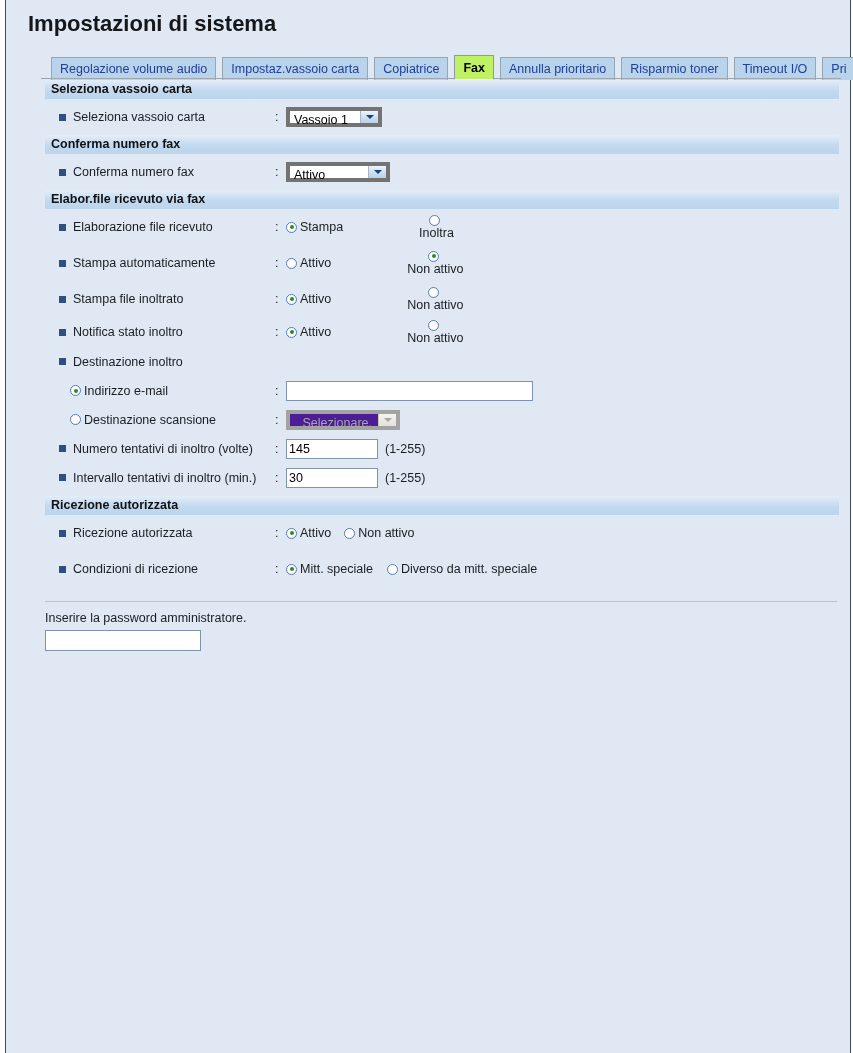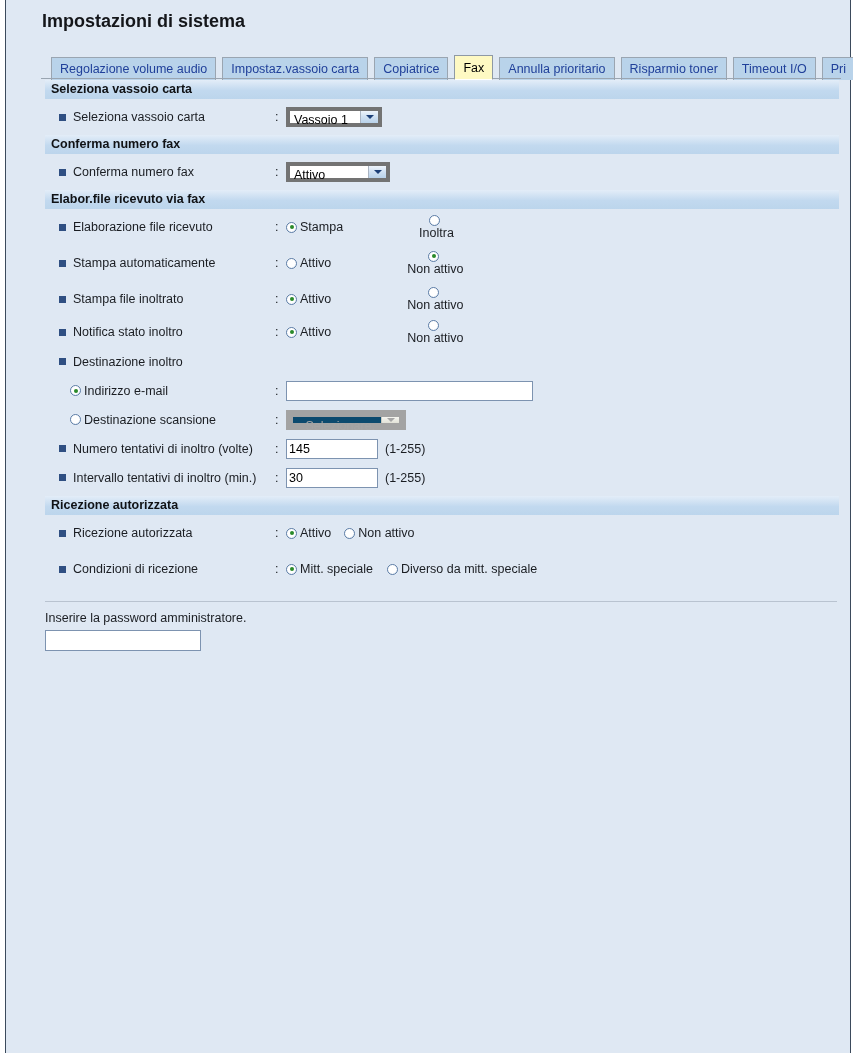--- a/index.html
+++ b/index.html
@@ -30,23 +30,23 @@
   }
 
   
   #header {
     position: absolute;
     left: 0; top: 0; right: 0;
     height: 48px;
   }
   #page-title {
     position: absolute;
-    left: 36px;
+    left: 22px;
     top: 11px;
-    font-size: 18px;
+    font-size: 22px;
     font-weight: bold;
     color: #14161a;
     letter-spacing: 0px;
     white-space: nowrap;
   }
 
   
   #tabstrip {
     position: absolute;
     left: 0;
@@ -73,23 +73,23 @@
     border: 1px solid #9aa5b1;
     border-bottom: none;
     color: #20409a;
     font-size: 12.5px;
     font-family: "Liberation Sans", sans-serif;
     position: relative;
     top: 1px;
     cursor: pointer;
   }
   .tab.active {
-    background: #fef9c3;
+    background: #bef264;
     color: #000000;
-    font-weight: normal;
+    font-weight: bold;
     border: 1px solid #8e99a5;
     border-bottom: 1px solid #ffffff;
     height: 25px;
     line-height: 25px;
     top: 1px;
     z-index: 3;
   }
   #tab-underline {
     position: absolute;
     left: 35px;
@@ -193,22 +193,22 @@
     position: absolute;
     left: 50%;
     top: 50%;
     margin-left: -4px;
     margin-top: -2px;
     border-left: 4px solid transparent;
     border-right: 4px solid transparent;
     border-top: 4px solid #1c3f77;
   }
   .sel.disabled {
-    border: 7px solid #a3a3a3;
-    background: #0c4a6e;
+    border: 4px solid #a3a3a3;
+    background: #4c1d95;
     cursor: default;
     text-align: right;
   }
   .sel.disabled .txt { color: #a6a6a6; }
   .sel.disabled .arrow {
     background: linear-gradient(to bottom, #f5f5f0 0%, #e2e2d8 100%);
     border-left: 1px solid #c9c9c0;
   }
   .sel.disabled .arrow::after { border-top-color: #a6a6a6; }
 

